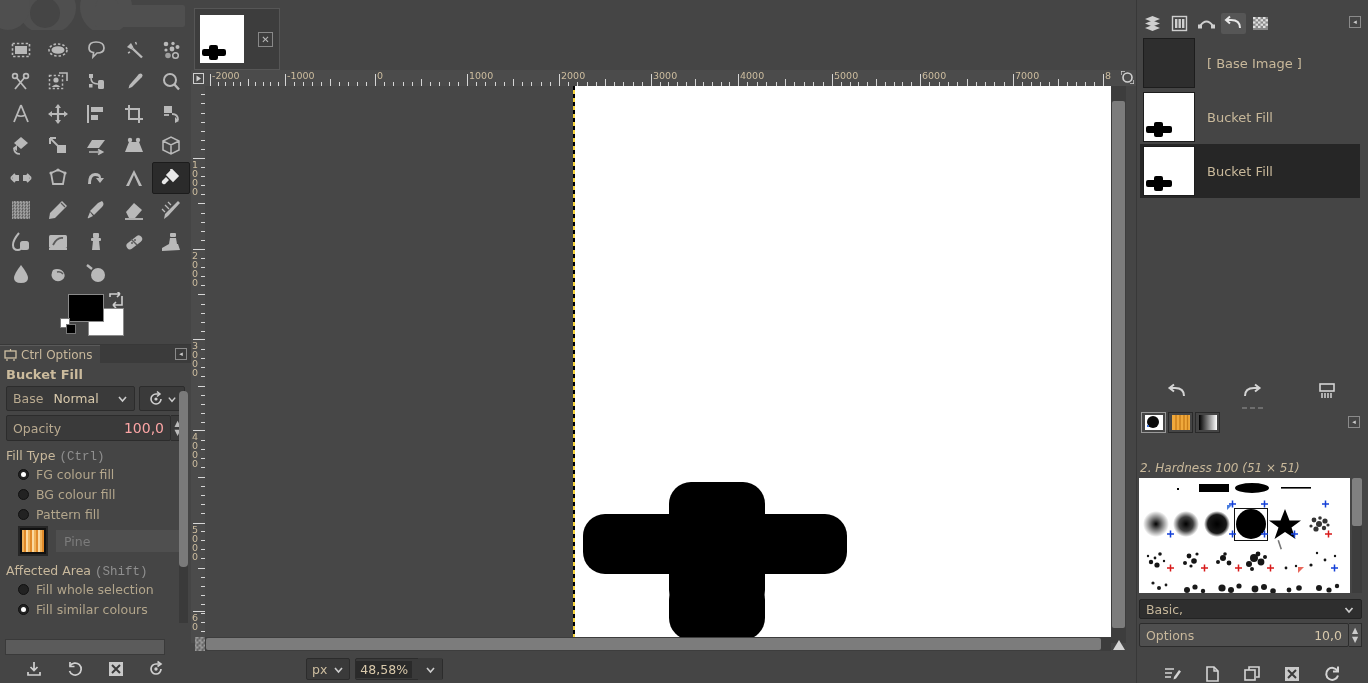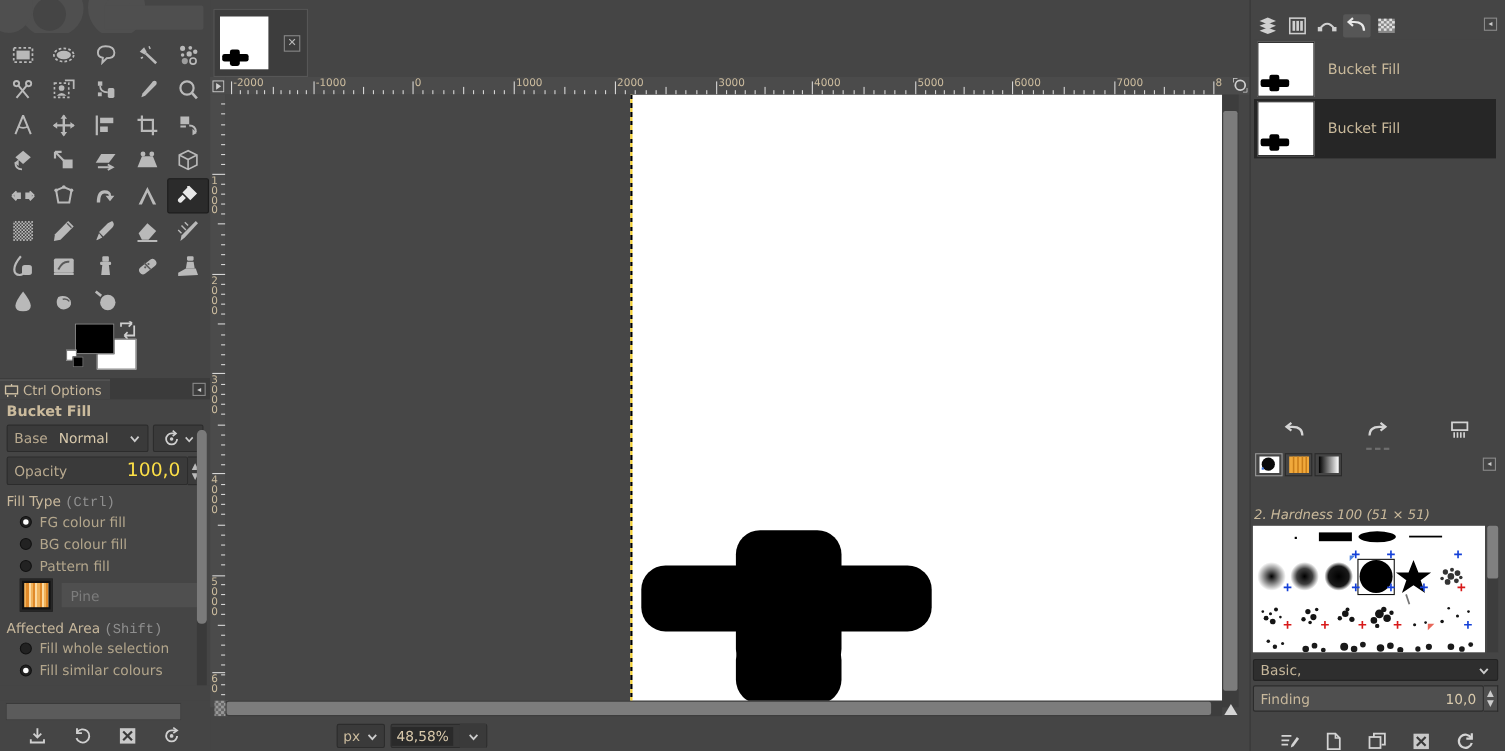--- a/index.html
+++ b/index.html
@@ -46,21 +46,21 @@
     display:flex;align-items:center;padding:0 6px;gap:10px;}
   .mode-box .k{color:#b9aa90;font-size:12.5px;}
   .mode-box .v{color:#d8c9ac;font-size:12.5px;}
   .chev{margin-left:auto;width:11px;height:11px;}
   .btn-sq{width:46px;height:25px;background:#3a3a3a;border:1px solid #2c2c2c;border-radius:2px;
     display:flex;align-items:center;justify-content:center;gap:2px;}
   .spin-row{margin-top:4px;display:flex;}
   .spin{flex:1;height:26px;background:#3a3a3a;border:1px solid #2c2c2c;border-radius:2px;
     display:flex;align-items:center;padding:0 6px;position:relative;}
   .spin .k{color:#b9aa90;font-size:12.5px;}
-  .spin .v{margin-left:auto;color:#fde047;font-size:17px;}
+  .spin .v{margin-left:auto;color:#fca5a5;font-size:14px;}
   .spinbtns{width:14px;height:26px;background:#3a3a3a;border:1px solid #2c2c2c;border-left:none;
     display:flex;flex-direction:column;align-items:center;justify-content:center;color:#bbb;font-size:8px;line-height:9px;}
   .sec-title{margin-top:7px;font-size:12.5px;color:#c8b89c;}
   .sec-title .hint{color:#8f8f8f;margin-left:4px;font-family:Liberation Mono, monospace;}
   .radio-row{display:flex;align-items:center;gap:7px;height:20px;padding-left:12px;}
   .radio{width:11px;height:11px;border-radius:50%;background:#222;border:1px solid #111;
     display:flex;align-items:center;justify-content:center;flex:none;}
   .radio.on::after{content:"";width:5px;height:5px;border-radius:50%;background:#fff;}
   .radio-row .txt{font-size:12.5px;color:#b3a68c;}
   .pattern-row{display:flex;align-items:center;gap:8px;margin-top:2px;padding-left:12px;}
@@ -883,20 +883,24 @@
               <rect x="7" y="10.8" width="2.5" height="2.2"></rect>
               <rect x="12" y="10.8" width="2.5" height="2.2"></rect>
           </g>
         </svg>
       </div>
       <div id="rd-collapse">◂</div>
     </div>
 
     <div id="undolist">
         <div class="undo-item">
+          <div class="undo-thumb base"></div>
+          <div class="undo-label">[ Base Image ]</div>
+        </div>
+        <div class="undo-item">
           <div class="undo-thumb"><svg width="52" height="50" viewBox="0 0 52 50">
               <g fill="#000">
                 <rect x="2" y="33" width="26" height="7" rx="2"></rect>
                 <rect x="10" y="29" width="9" height="15" rx="2"></rect>
               </g>
             </svg></div>
           <div class="undo-label">Bucket Fill</div>
         </div>
         <div class="undo-item sel">
           <div class="undo-thumb"><svg width="52" height="50" viewBox="0 0 52 50">
@@ -1091,21 +1095,21 @@
       </div>
 
       <div id="bd-basic">
         <span>Basic,</span>
         <svg style="margin-left:auto" width="12" height="11" viewBox="0 0 11 11">
             <path d="M2 4 L5.5 8 L9 4" stroke="#ccc" stroke-width="1.7" fill="none"></path>
           </svg>
       </div>
 
       <div id="bd-spacing">
-        <span class="k">Finding</span>
+        <span class="k">Options</span>
         <span class="v">10,0</span>
       </div>
       <div id="bd-spacing-spin">
           <span>▲</span>
           <span>▼</span>
         </div>
 
       <div id="bd-bottom">
         <div class="bi">
           <svg width="19" height="18" viewBox="0 0 19 18">

